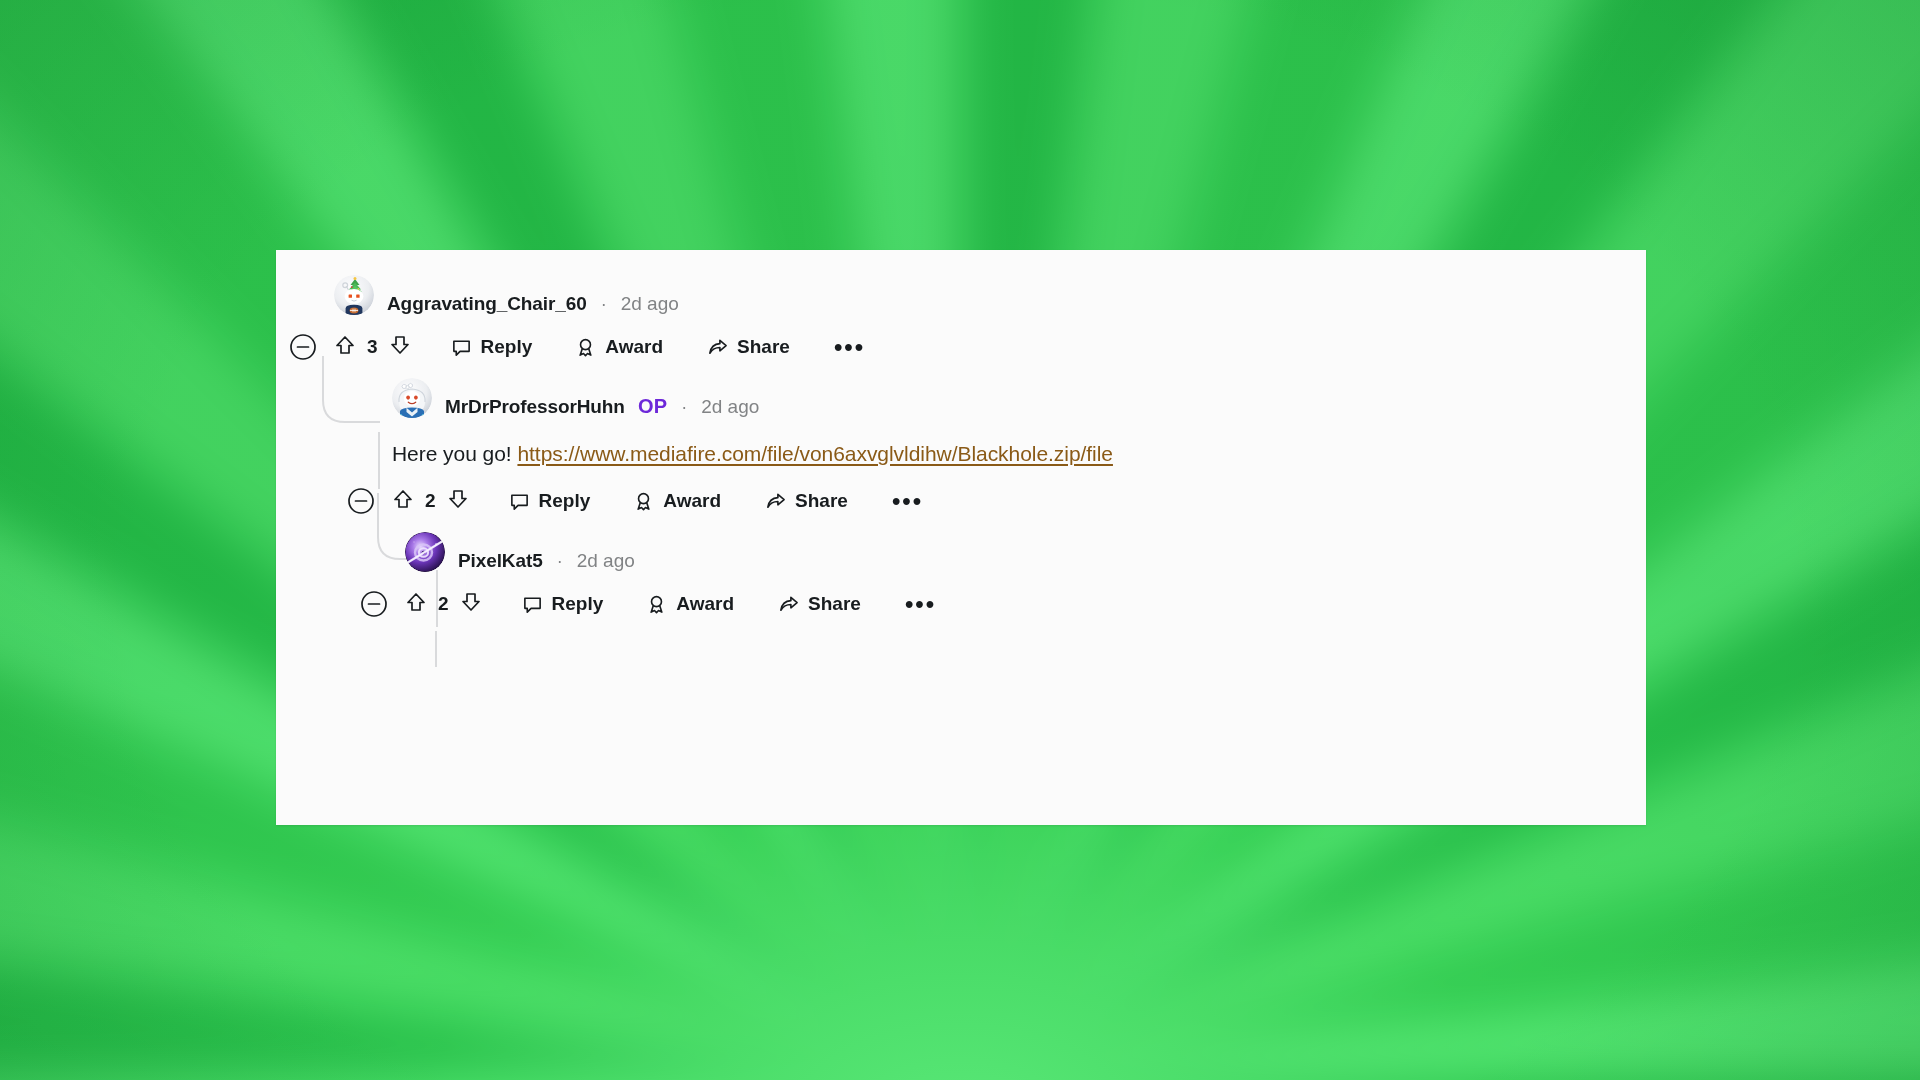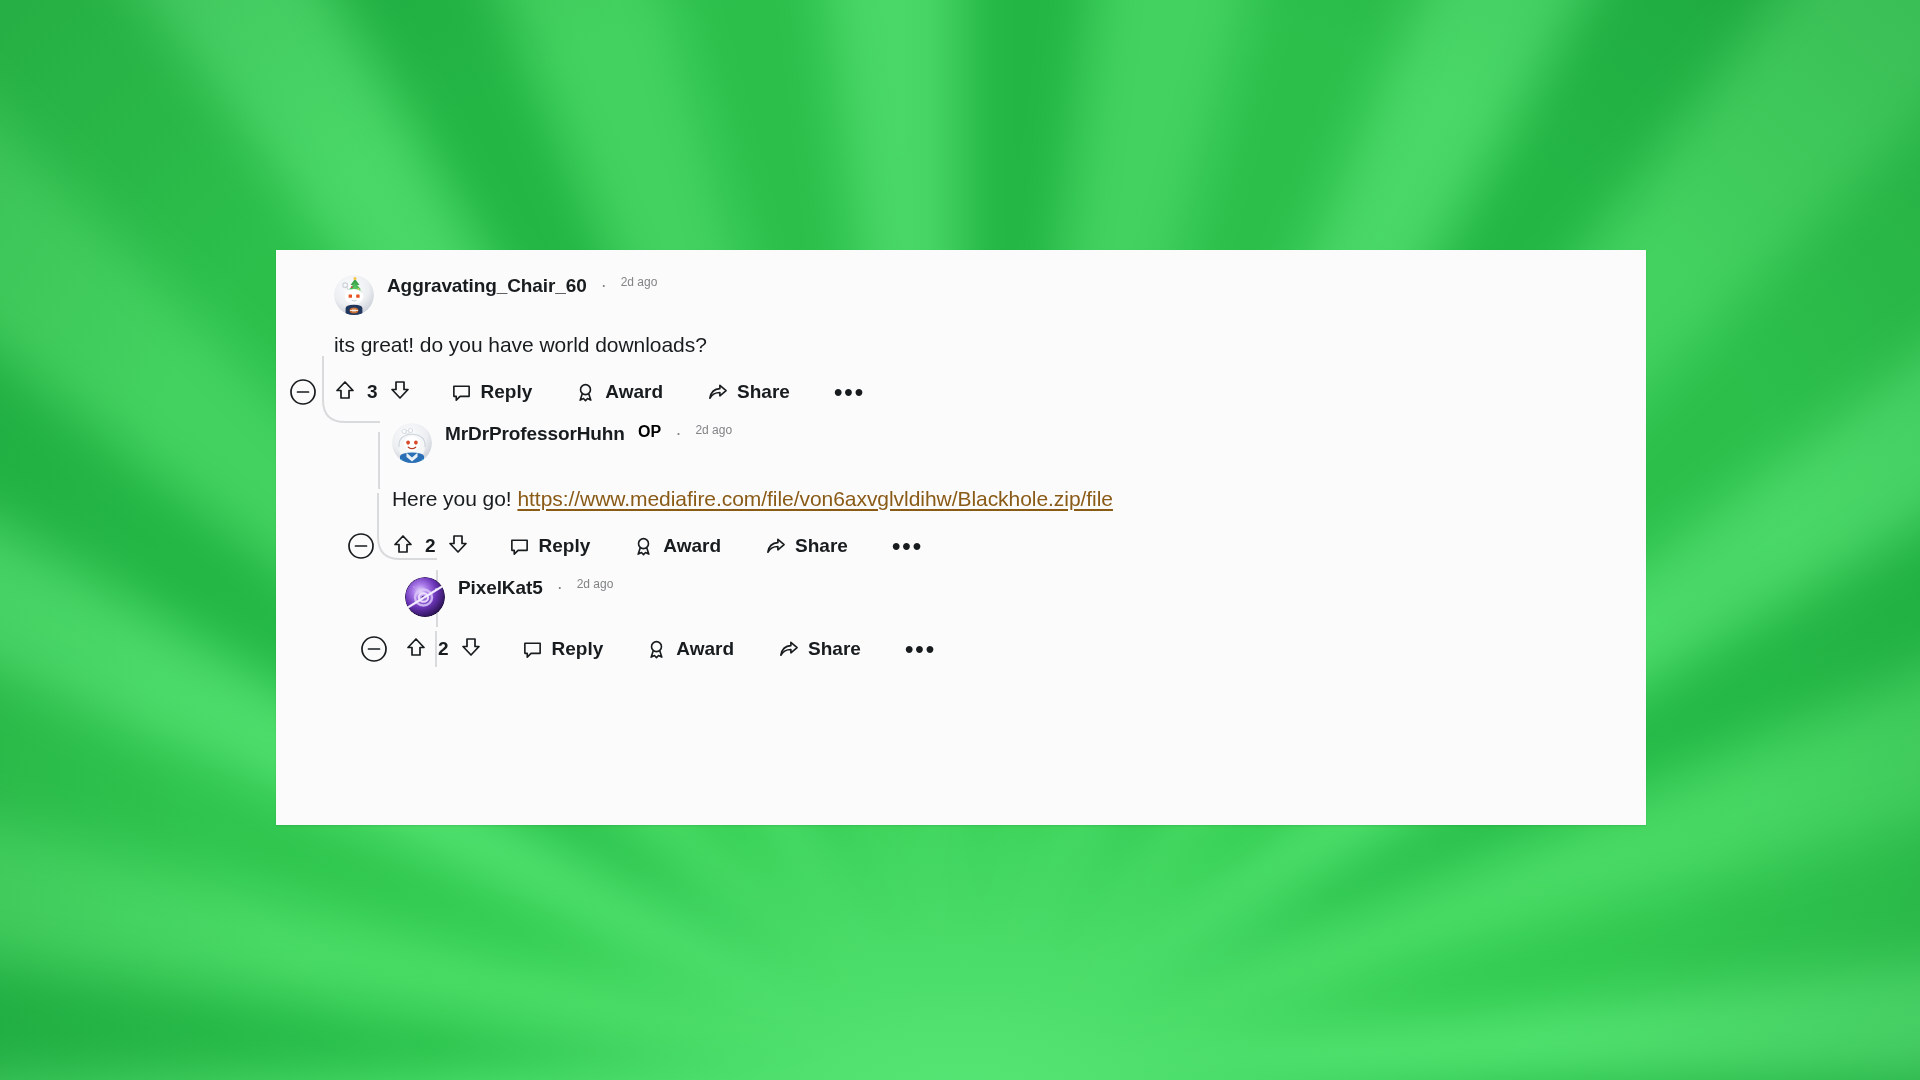--- a/index.html
+++ b/index.html
@@ -72,21 +72,21 @@
   }
 
   
   .depth-0 { padding-left: 58px; }
   .depth-1 { padding-left: 116px; }
   .depth-2 { padding-left: 82px; margin-left: 47px; }
 
   
   .c-header {
     display: flex;
-    align-items: flex-start;
+    align-items: flex-end;
     gap: 13px;
     height: 40px;
   }
   .avatar {
     width: 40px;
     height: 40px;
     border-radius: 50%;
     flex: 0 0 auto;
     position: relative;
     overflow: hidden;
@@ -94,32 +94,32 @@
   .avatar svg { display: block; width: 100%; height: 100%; }
 
   .c-username {
     font-size: 19px;
     font-weight: bold;
     color: #181c1f;
     letter-spacing: -0.1px;
     white-space: nowrap;
   }
   .op-badge {
-    font-size: 16px;
+    font-size: 20px;
     font-weight: bold;
-    color: #000000;
+    color: #6d28d9;
     letter-spacing: 0.2px;
   }
   .c-dot {
     font-size: 18px;
     color: #818385;
     padding: 0 1px;
   }
   .c-time {
-    font-size: 12px;
+    font-size: 19px;
     color: #818385;
     white-space: nowrap;
   }
 
   
   .c-body {
     font-size: 21px;
     line-height: 31px;
     color: #181c1f;
     letter-spacing: -0.05px;
@@ -259,23 +259,20 @@
             <ellipse cx="20" cy="35.4" rx="4.4" ry="3" fill="#c4682c"></ellipse>
             <path d="M16 35.4 L24 35.4" stroke="#ffffff" stroke-width="0.9"></path>
             <path d="M19 33.6 L19 37.2 M21 33.6 L21 37.2" stroke="#ffffff" stroke-width="0.7"></path>
           </svg>
         </span>
         <span class="c-username">Aggravating_Chair_60</span>
         <span class="c-dot">·</span>
         <span class="c-time">2d ago</span>
       </div>
 
-      <div class="c-body" style="margin-top:14px;">
-        <span>its great! do you have world downloads?</span>
-      </div>
 
       <div class="c-actions" style="margin-top:12px; margin-left:-45px;">
         <span class="collapse-btn" style="margin-right:17px;">
           <svg viewBox="0 0 28 28" width="28" height="28">
             <circle cx="14" cy="14" r="12" fill="none" stroke="#181c1f" stroke-width="1.7"></circle>
             <line x1="8.5" y1="14" x2="19.5" y2="14" stroke="#181c1f" stroke-width="1.7" stroke-linecap="round"></line>
           </svg>
         </span>
 
         <span class="vote-group">

